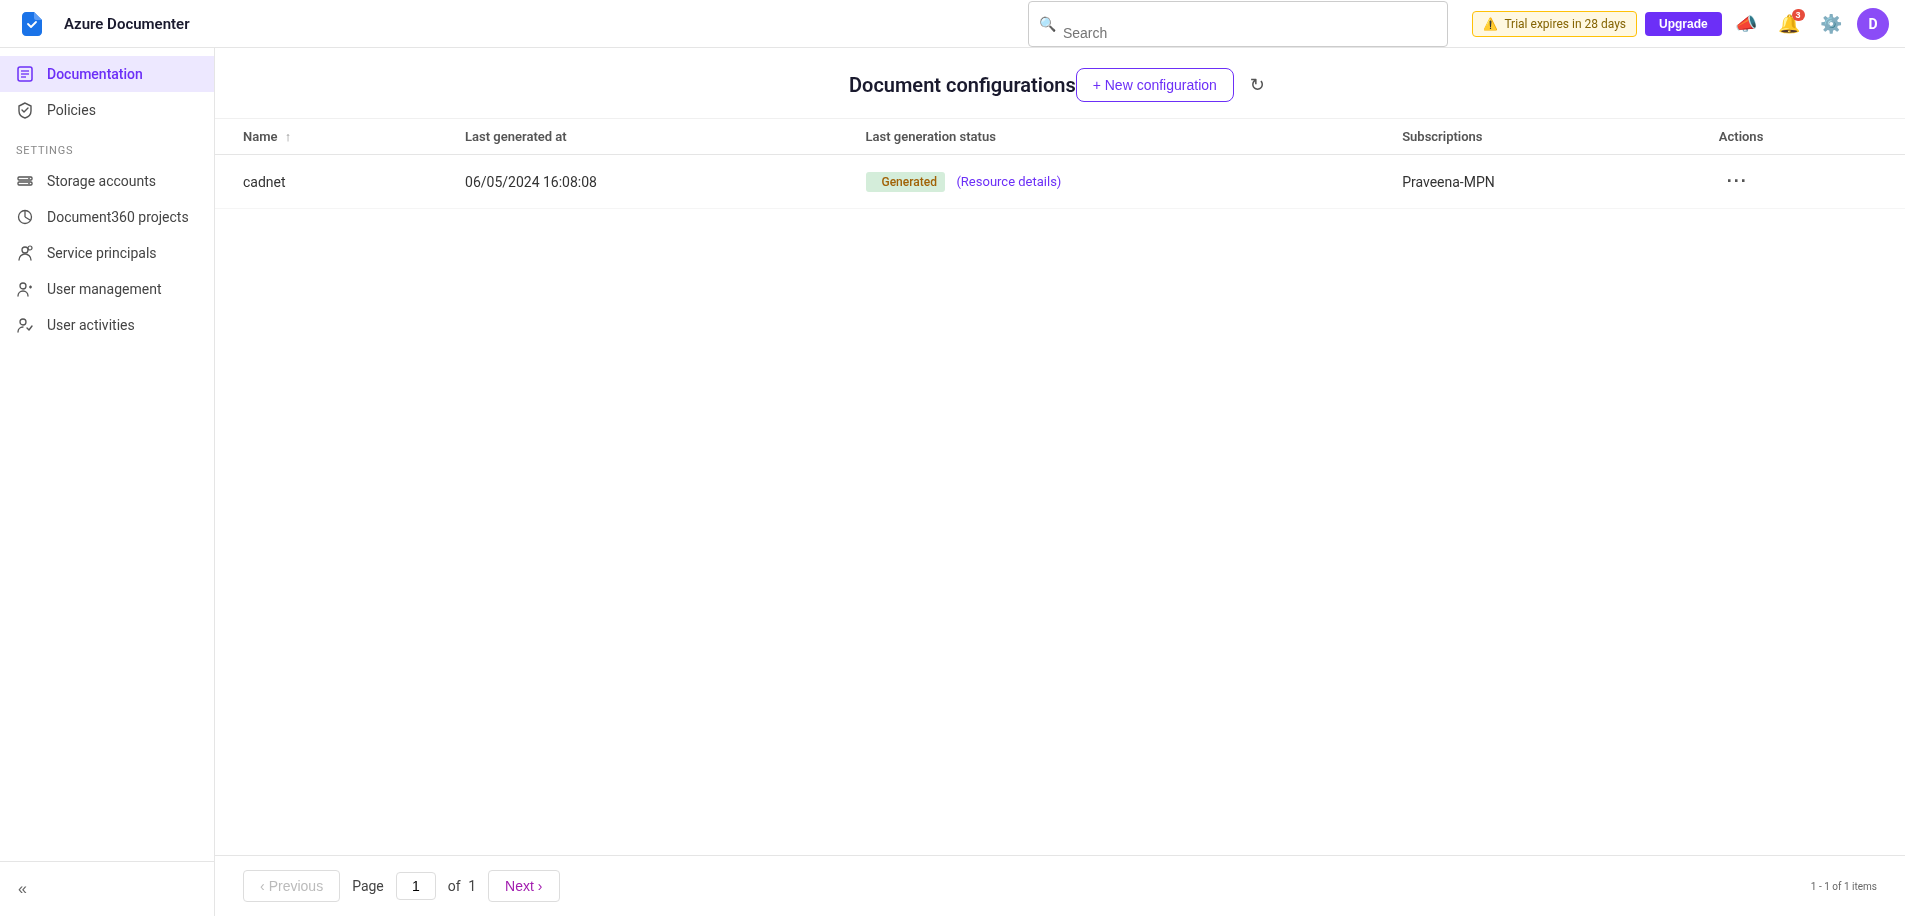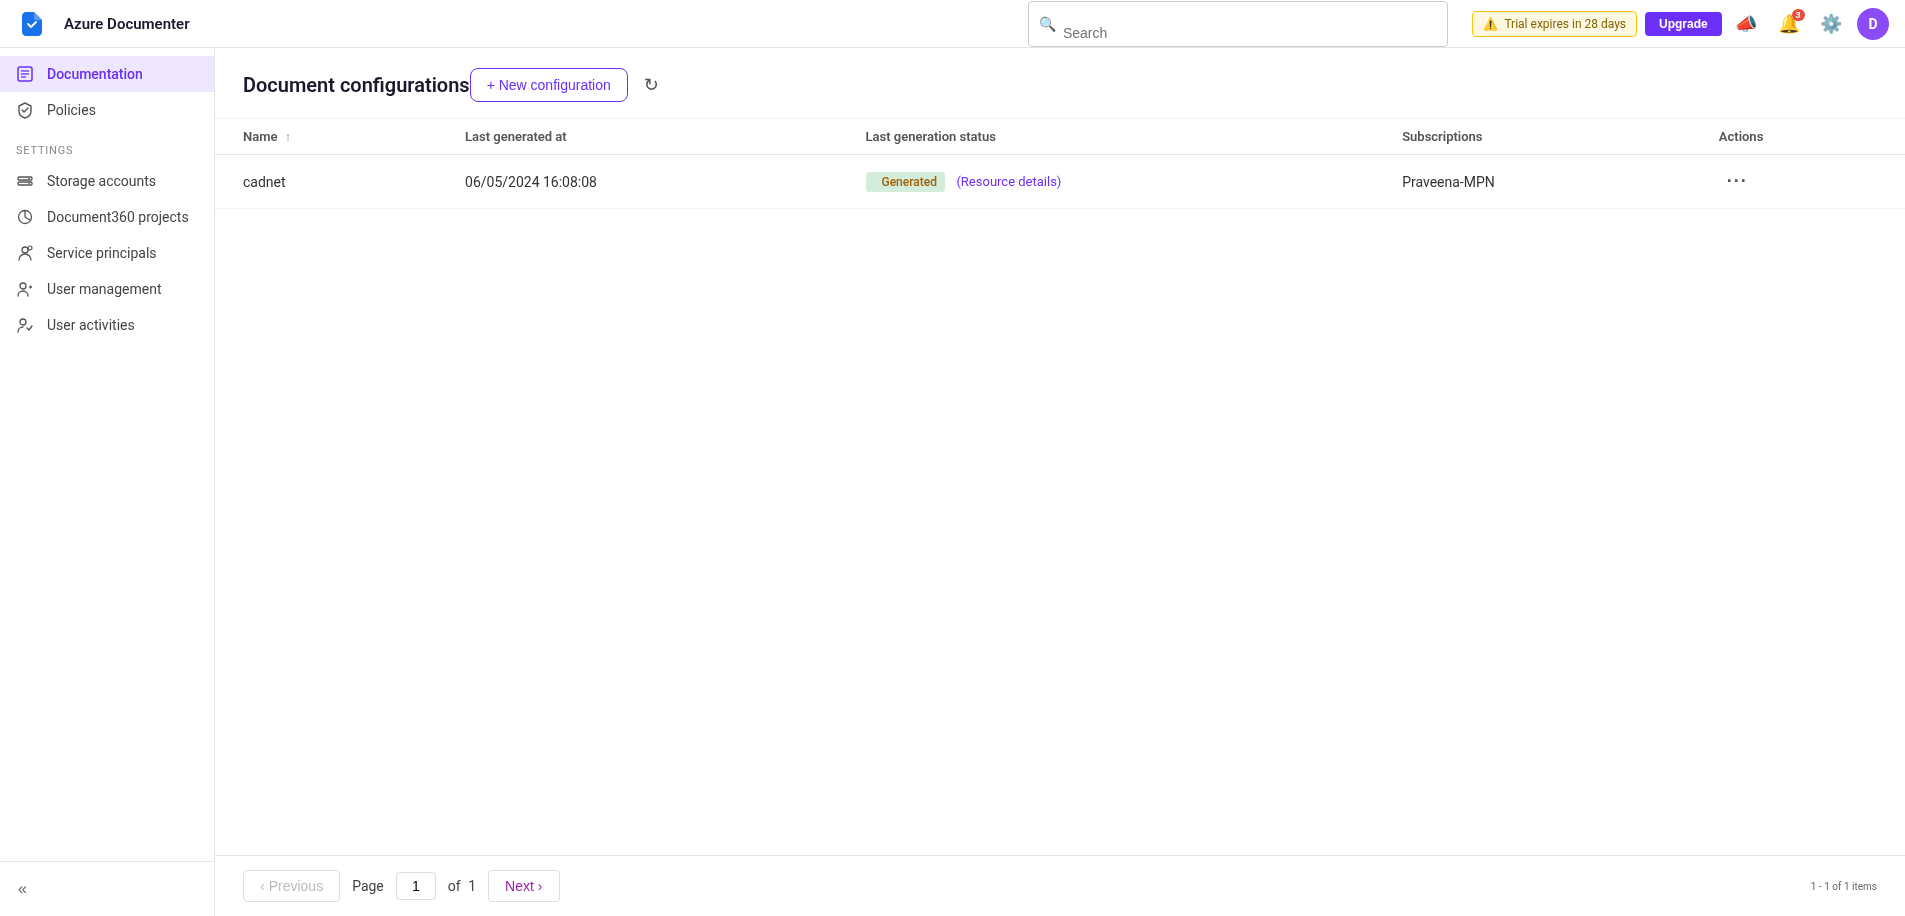--- a/index.html
+++ b/index.html
@@ -65,21 +65,21 @@
     }
     .sidebar-footer { padding: 12px 8px; border-top: 1px solid #e5e5e5; }
     .collapse-btn {
       background: none; border: none; cursor: pointer; color: #666;
       padding: 6px 10px; font-size: 16px; display: flex; align-items: center;
     }
 
     
     .main-content { flex: 1; display: flex; flex-direction: column; overflow: hidden; background: #fff; }
     .content-header {
-      display: flex; align-items: center; justify-content: flex-start;
+      display: flex; align-items: center; justify-content: center;
       padding: 20px 28px 16px; border-bottom: 1px solid #f0f0f0;
     }
     .page-title { font-size: 20px; font-weight: 600; color: #1a1a2e; }
     .header-actions { display: flex; align-items: center; gap: 10px; }
     .new-config-btn {
       display: flex; align-items: center; gap: 6px; padding: 8px 16px;
       background: #fff; border: 1px solid #6c2ff7; color: #6c2ff7;
       border-radius: 8px; font-size: 14px; font-weight: 500; cursor: pointer;
     }
     .refresh-btn {

